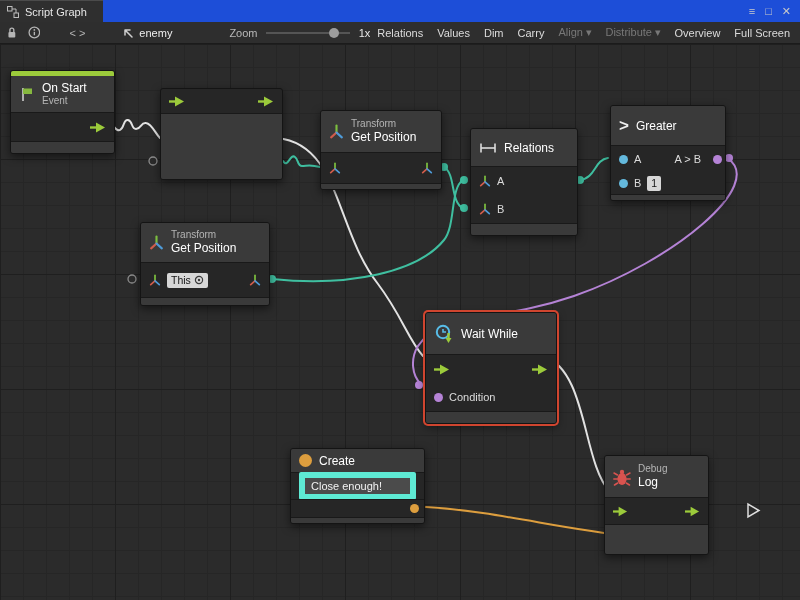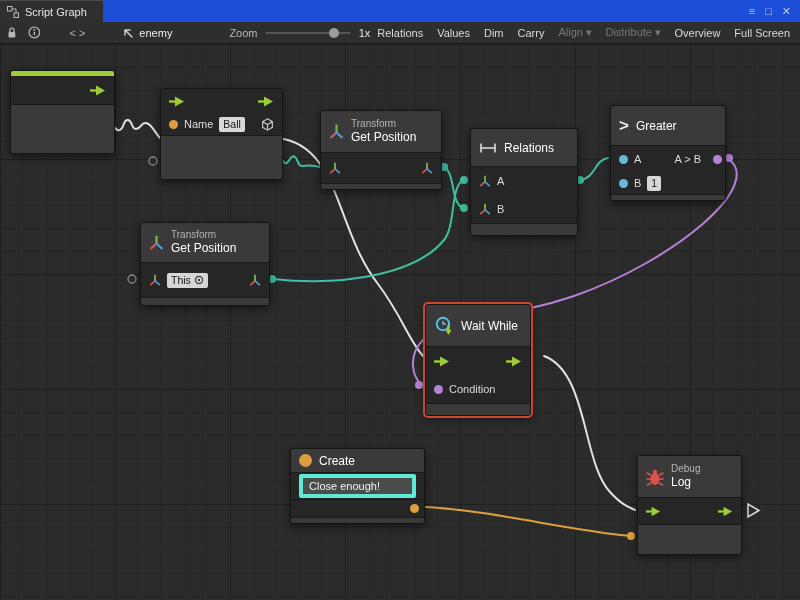--- a/index.html
+++ b/index.html
@@ -41,21 +41,21 @@
 .hdr{background:#3a3a3a;display:flex;align-items:center;gap:7px;padding:0 8px;border-bottom:1px solid #191919;border-radius:2px 2px 0 0}
 .tblock{display:flex;flex-direction:column;line-height:1.2}
 .cat{font-size:10px;color:#b5b5b5}
 .ttl{font-size:12px;color:#fff}
 .prow{display:flex;align-items:center;gap:6px;padding:0 8px;font-size:11px;color:#dcdcdc}
 .right{margin-left:auto;display:flex;align-items:center;gap:12px}
 .ftr{background:#3a3a3a;border-top:1px solid #191919;flex:1;border-radius:0 0 2px 2px}
 .dot{width:9px;height:9px;border-radius:50%;flex:none}
 .d-orange{background:var(--orange)}.d-blue{background:var(--blue)}.d-purple{background:var(--purple)}.d-gray{background:#c6c6c6}
 .field{background:#d7d7d7;color:#141414;border-radius:2px;padding:1px 4px;font-size:10.5px;line-height:13px;display:inline-flex;align-items:center;gap:3px;white-space:nowrap}
-.sfield{background:#4b4b4b;border:4px solid #5eead4;color:#f2f2f2;border-radius:2px;padding:2px 6px;font-size:11px;white-space:nowrap;width:100%}
+.sfield{background:#4b4b4b;border:6px solid #5eead4;color:#f2f2f2;border-radius:2px;padding:2px 6px;font-size:11px;white-space:nowrap;width:100%}
 
 .farrow line{stroke:var(--flow);stroke-width:2.4}
 .farrow polygon{fill:var(--flow)}
 .axes line{stroke-width:2;stroke-linecap:round}
 .ax{stroke:#d05c4b}.ay{stroke:#7cbf3f}.az{stroke:#4e9bd8}
 .gsym{font-size:17px;font-weight:bold;color:#efefef}
 .ocircle{width:13px;height:13px;border-radius:50%;background:var(--orange);flex:none}
 </style>
 </head>
 <body>
@@ -132,20 +132,30 @@
     <circle cx="729" cy="114" r="4" fill="var(--purple)"></circle>
     <circle cx="419" cy="341" r="4" fill="var(--purple)"></circle>
     <circle cx="631" cy="492" r="4" fill="var(--orange)"></circle>
     <circle cx="153" cy="117" r="4" fill="#2b2b2b" stroke="#8d8d8d" stroke-width="1.3"></circle>
     <circle cx="132" cy="235" r="4" fill="#2b2b2b" stroke="#8d8d8d" stroke-width="1.3"></circle>
     <polygon points="748,460 748,473 759,466.5" fill="none" stroke="#dedede" stroke-width="1.5"></polygon>
   </svg>
 
   <div class="node" style="left:10px;top:26px;width:105px;height:84px">
     <div class="accent"></div>
+    <div class="hdr" style="height:37px">
+      <svg width="16" height="16" viewBox="0 0 16 16">
+        <line x1="4" y1="2" x2="4" y2="15" stroke="#cfcfcf" stroke-width="1.6"></line>
+        <path d="M4 2.5 h9 v5.5 h-9 z" fill="#86b83f"></path>
+      </svg>
+      <div class="tblock">
+        <span class="ttl">On Start</span>
+        <span class="cat">Event</span>
+      </div>
+    </div>
     <div class="prow" style="height:28px">
       <span class="right">
         <svg class="farrow" width="16" height="11" viewBox="0 0 16 11">
           <line x1="0" y1="5.5" x2="7" y2="5.5"></line>
             <polygon points="6,0.5 15,5.5 6,10.5"></polygon>
         </svg>
       </span>
     </div>
     <div class="ftr"></div>
   </div>
@@ -153,30 +163,20 @@
   <div class="node" style="left:160px;top:44px;width:123px;height:92px">
     <div class="prow" style="height:24px">
       <svg class="farrow" width="16" height="11" viewBox="0 0 16 11">
         <line x1="0" y1="5.5" x2="7" y2="5.5"></line>
           <polygon points="6,0.5 15,5.5 6,10.5"></polygon>
       </svg>
       <span class="right">
         <svg class="farrow" width="16" height="11" viewBox="0 0 16 11">
           <line x1="0" y1="5.5" x2="7" y2="5.5"></line>
             <polygon points="6,0.5 15,5.5 6,10.5"></polygon>
-        </svg>
-      </span>
-    </div>
-    <div class="prow" style="height:22px">
-      <span class="dot d-orange"></span>
-      <span>Name</span>
-      <span class="field">Ball</span>
-      <span class="right">
-        <svg width="13" height="13" viewBox="0 0 16 16">
-          <path d="M8,1 L14,4.5 V11.5 L8,15 L2,11.5 V4.5 Z M2,4.5 L8,8 L14,4.5 M8,8 V15" fill="none" stroke="#c9c9c9" stroke-width="1.4"></path>
         </svg>
       </span>
     </div>
     <div class="ftr"></div>
   </div>
 
   <div class="node" style="left:320px;top:66px;width:122px;height:80px">
     <div class="hdr" style="height:42px">
       <svg class="axes" width="15" height="15" viewBox="0 0 14 14">
         <line class="ay" x1="7" y1="8" x2="7" y2="1.5"></line>
@@ -283,21 +283,21 @@
         <svg class="axes" width="12" height="12" viewBox="0 0 14 14">
           <line class="ay" x1="7" y1="8" x2="7" y2="1.5"></line>
             <line class="ax" x1="7" y1="8" x2="2" y2="12.5"></line>
             <line class="az" x1="7" y1="8" x2="12" y2="12.5"></line>
         </svg>
       </span>
     </div>
     <div class="ftr"></div>
   </div>
 
-  <div class="node selected" style="left:425px;top:260px;width:106px;height:112px">
+  <div class="node selected" style="left:425px;top:268px;width:132px;height:112px">
     <div class="hdr" style="height:42px">
       <svg width="20" height="20" viewBox="0 0 20 20">
         <circle cx="9" cy="8" r="6.2" fill="none" stroke="#58bde8" stroke-width="2"></circle>
         <path d="M9 5 V8 H12" fill="none" stroke="#58bde8" stroke-width="1.6"></path>
         <line x1="14.5" y1="9" x2="14.5" y2="15" stroke="#9ccb3b" stroke-width="2.4"></line>
         <polygon points="11.5,14 17.5,14 14.5,19" fill="#9ccb3b"></polygon>
       </svg>
       <span class="ttl">Wait While</span>
     </div>
     <div class="prow" style="height:28px">
@@ -328,21 +328,21 @@
       <span class="sfield">Close enough!</span>
     </div>
     <div class="prow" style="height:18px;border-top:1px solid #191919">
       <span class="right">
         <span class="dot d-orange" style="margin-right:-3px"></span>
       </span>
     </div>
     <div class="ftr"></div>
   </div>
 
-  <div class="node" style="left:637px;top:411px;width:105px;height:100px">
+  <div class="node" style="left:604px;top:411px;width:105px;height:100px">
     <div class="hdr" style="height:42px">
       <svg width="18" height="18" viewBox="0 0 18 18">
         <circle cx="9" cy="4" r="2.2" fill="#d9534f"></circle>
         <ellipse cx="9" cy="11" rx="4.6" ry="6" fill="#d9534f"></ellipse>
         <g stroke="#d9534f" stroke-width="1.5" stroke-linecap="round">
           <line x1="4.5" y1="7" x2="1" y2="5"></line>
             <line x1="4.5" y1="11" x2="0.8" y2="11"></line>
             <line x1="4.7" y1="15" x2="1.5" y2="17"></line>
           <line x1="13.5" y1="7" x2="17" y2="5"></line>
             <line x1="13.5" y1="11" x2="17.2" y2="11"></line>

